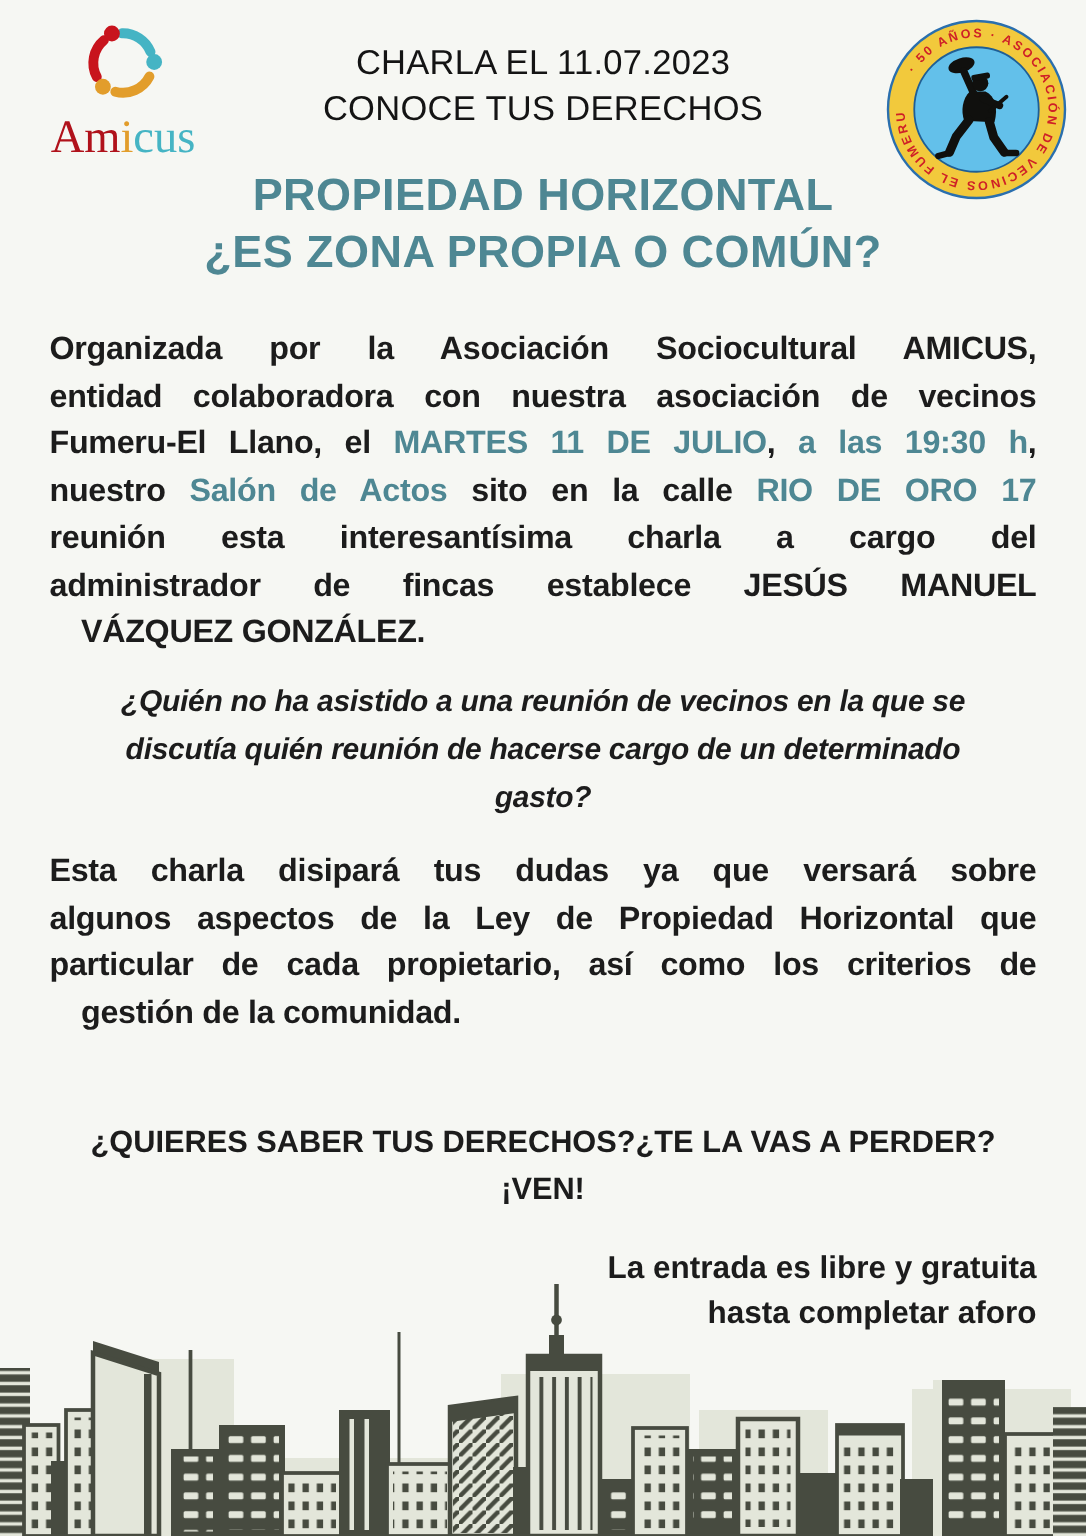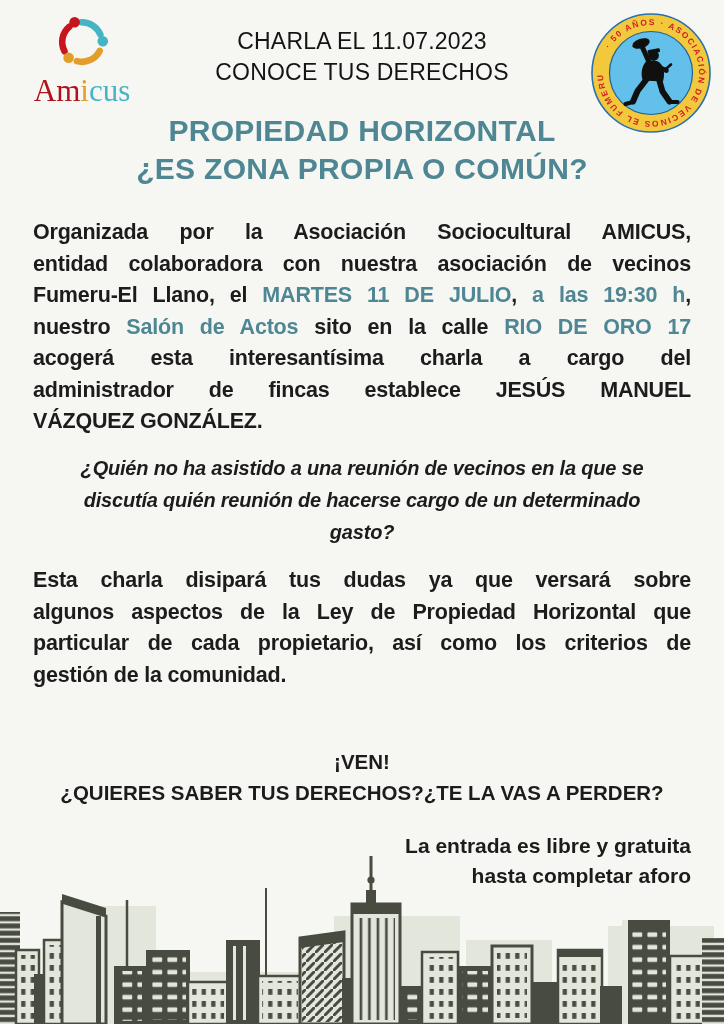--- a/index.html
+++ b/index.html
@@ -23,21 +23,21 @@
   .badge{position:absolute;right:12px;top:12px;width:122px;height:122px;}
   
   .main-title{
     position:absolute;left:0;top:112px;width:724px;margin:0;text-align:center;
     font-size:30px;font-weight:700;line-height:38px;color:var(--teal);letter-spacing:.3px;
   }
   
   .para{position:absolute;left:33px;width:658px;font-size:21.5px;font-weight:700;
         line-height:31.5px;letter-spacing:-.2px;}
   .para .line{text-align:justify;text-align-last:justify;}
-  .para .line:last-child{text-align-last:left;}
+  .para .line:last-child{text-align-last:left;margin-left:21px;}
   .p1{top:217px;}
   .p2{top:565px;}
   .question{
     position:absolute;left:20px;top:452px;width:684px;text-align:center;
     font-size:20px;font-weight:700;font-style:italic;line-height:32px;letter-spacing:-.2px;
   }
   .cta{
     position:absolute;left:20px;top:746px;width:684px;text-align:center;
     font-size:20.5px;font-weight:700;line-height:31px;
   }
@@ -98,41 +98,41 @@
   <h1 class="main-title">
     <div>PROPIEDAD HORIZONTAL</div>
     <div>¿ES ZONA PROPIA O COMÚN?</div>
   </h1>
 
   <div class="para p1">
       <div class="line"><span>Organizada por la Asociación Sociocultural AMICUS,</span></div>
       <div class="line"><span>entidad colaboradora con nuestra asociación de vecinos</span></div>
       <div class="line"><span>Fumeru-El Llano, el </span><span class="c-teal">MARTES 11 DE JULIO</span><span>, </span><span class="c-teal">a las 19:30 h</span><span>,</span></div>
       <div class="line"><span>nuestro </span><span class="c-teal">Salón de Actos</span><span> sito en la calle </span><span class="c-teal">RIO DE ORO 17</span></div>
-      <div class="line"><span>acogerá esta interesantísima charla a cargo del</span></div>
+      <div class="line"><span>reunión esta interesantísima charla a cargo del</span></div>
       <div class="line"><span>administrador de fincas establece JESÚS MANUEL</span></div>
       <div class="line"><span>VÁZQUEZ GONZÁLEZ.</span></div>
     </div>
 
   <div class="question">
       <div class="line"><span>¿Quién no ha asistido a una reunión de vecinos en la que se</span></div>
       <div class="line"><span>discutía quién reunión de hacerse cargo de un determinado</span></div>
       <div class="line"><span>gasto?</span></div>
     </div>
 
   <div class="para p2">
       <div class="line"><span>Esta charla disipará tus dudas ya que versará sobre</span></div>
       <div class="line"><span>algunos aspectos de la Ley de Propiedad Horizontal que</span></div>
       <div class="line"><span>particular de cada propietario, así como los criterios de</span></div>
       <div class="line"><span>gestión de la comunidad.</span></div>
     </div>
 
   <div class="cta">
+      <div class="line"><span>¿QUIERES SABER TUS DERECHOS?¿TE LA VAS A PERDER?</span></div>
       <div class="line"><span>¡VEN!</span></div>
-      <div class="line"><span>¿QUIERES SABER TUS DERECHOS?¿TE LA VAS A PERDER?</span></div>
     </div>
 
   <div class="entrance">
       <div class="line"><span>La entrada es libre y gratuita</span></div>
       <div class="line"><span>hasta completar aforo</span></div>
     </div>
 
   <svg class="skyline" viewBox="0 0 724 170" preserveAspectRatio="none" aria-hidden="true">
     <defs>
       <pattern id="pwL" width="9.5" height="12" patternUnits="userSpaceOnUse">

